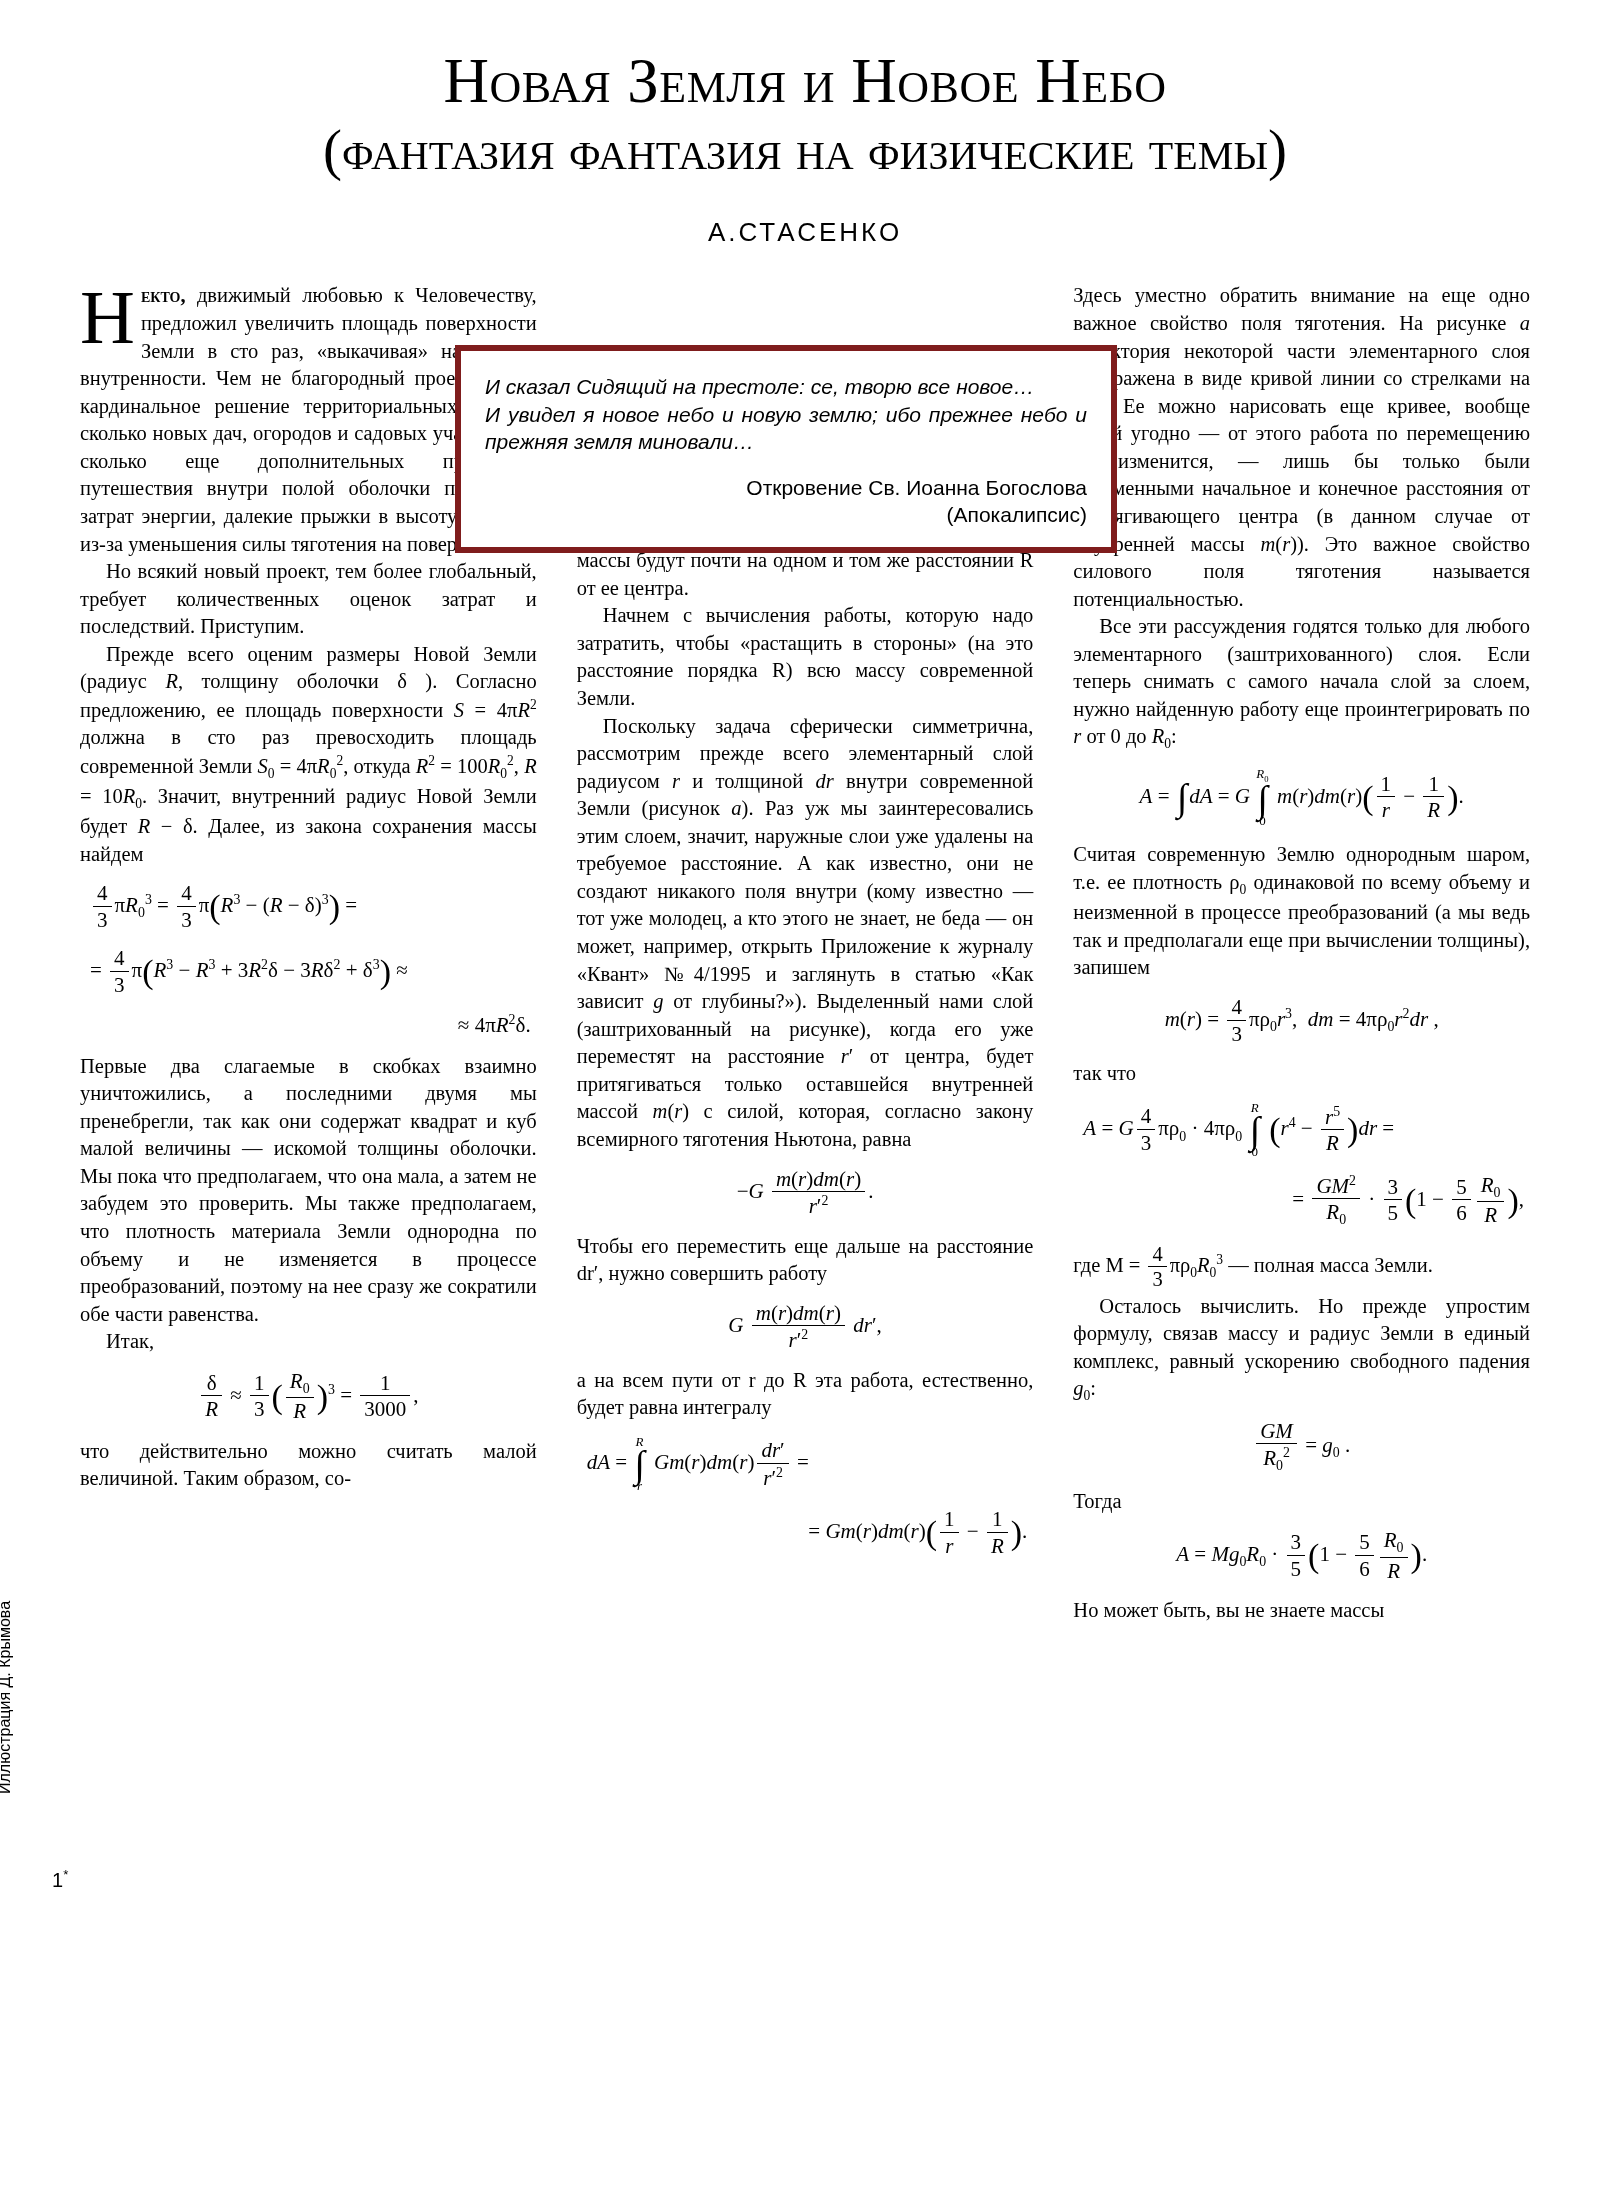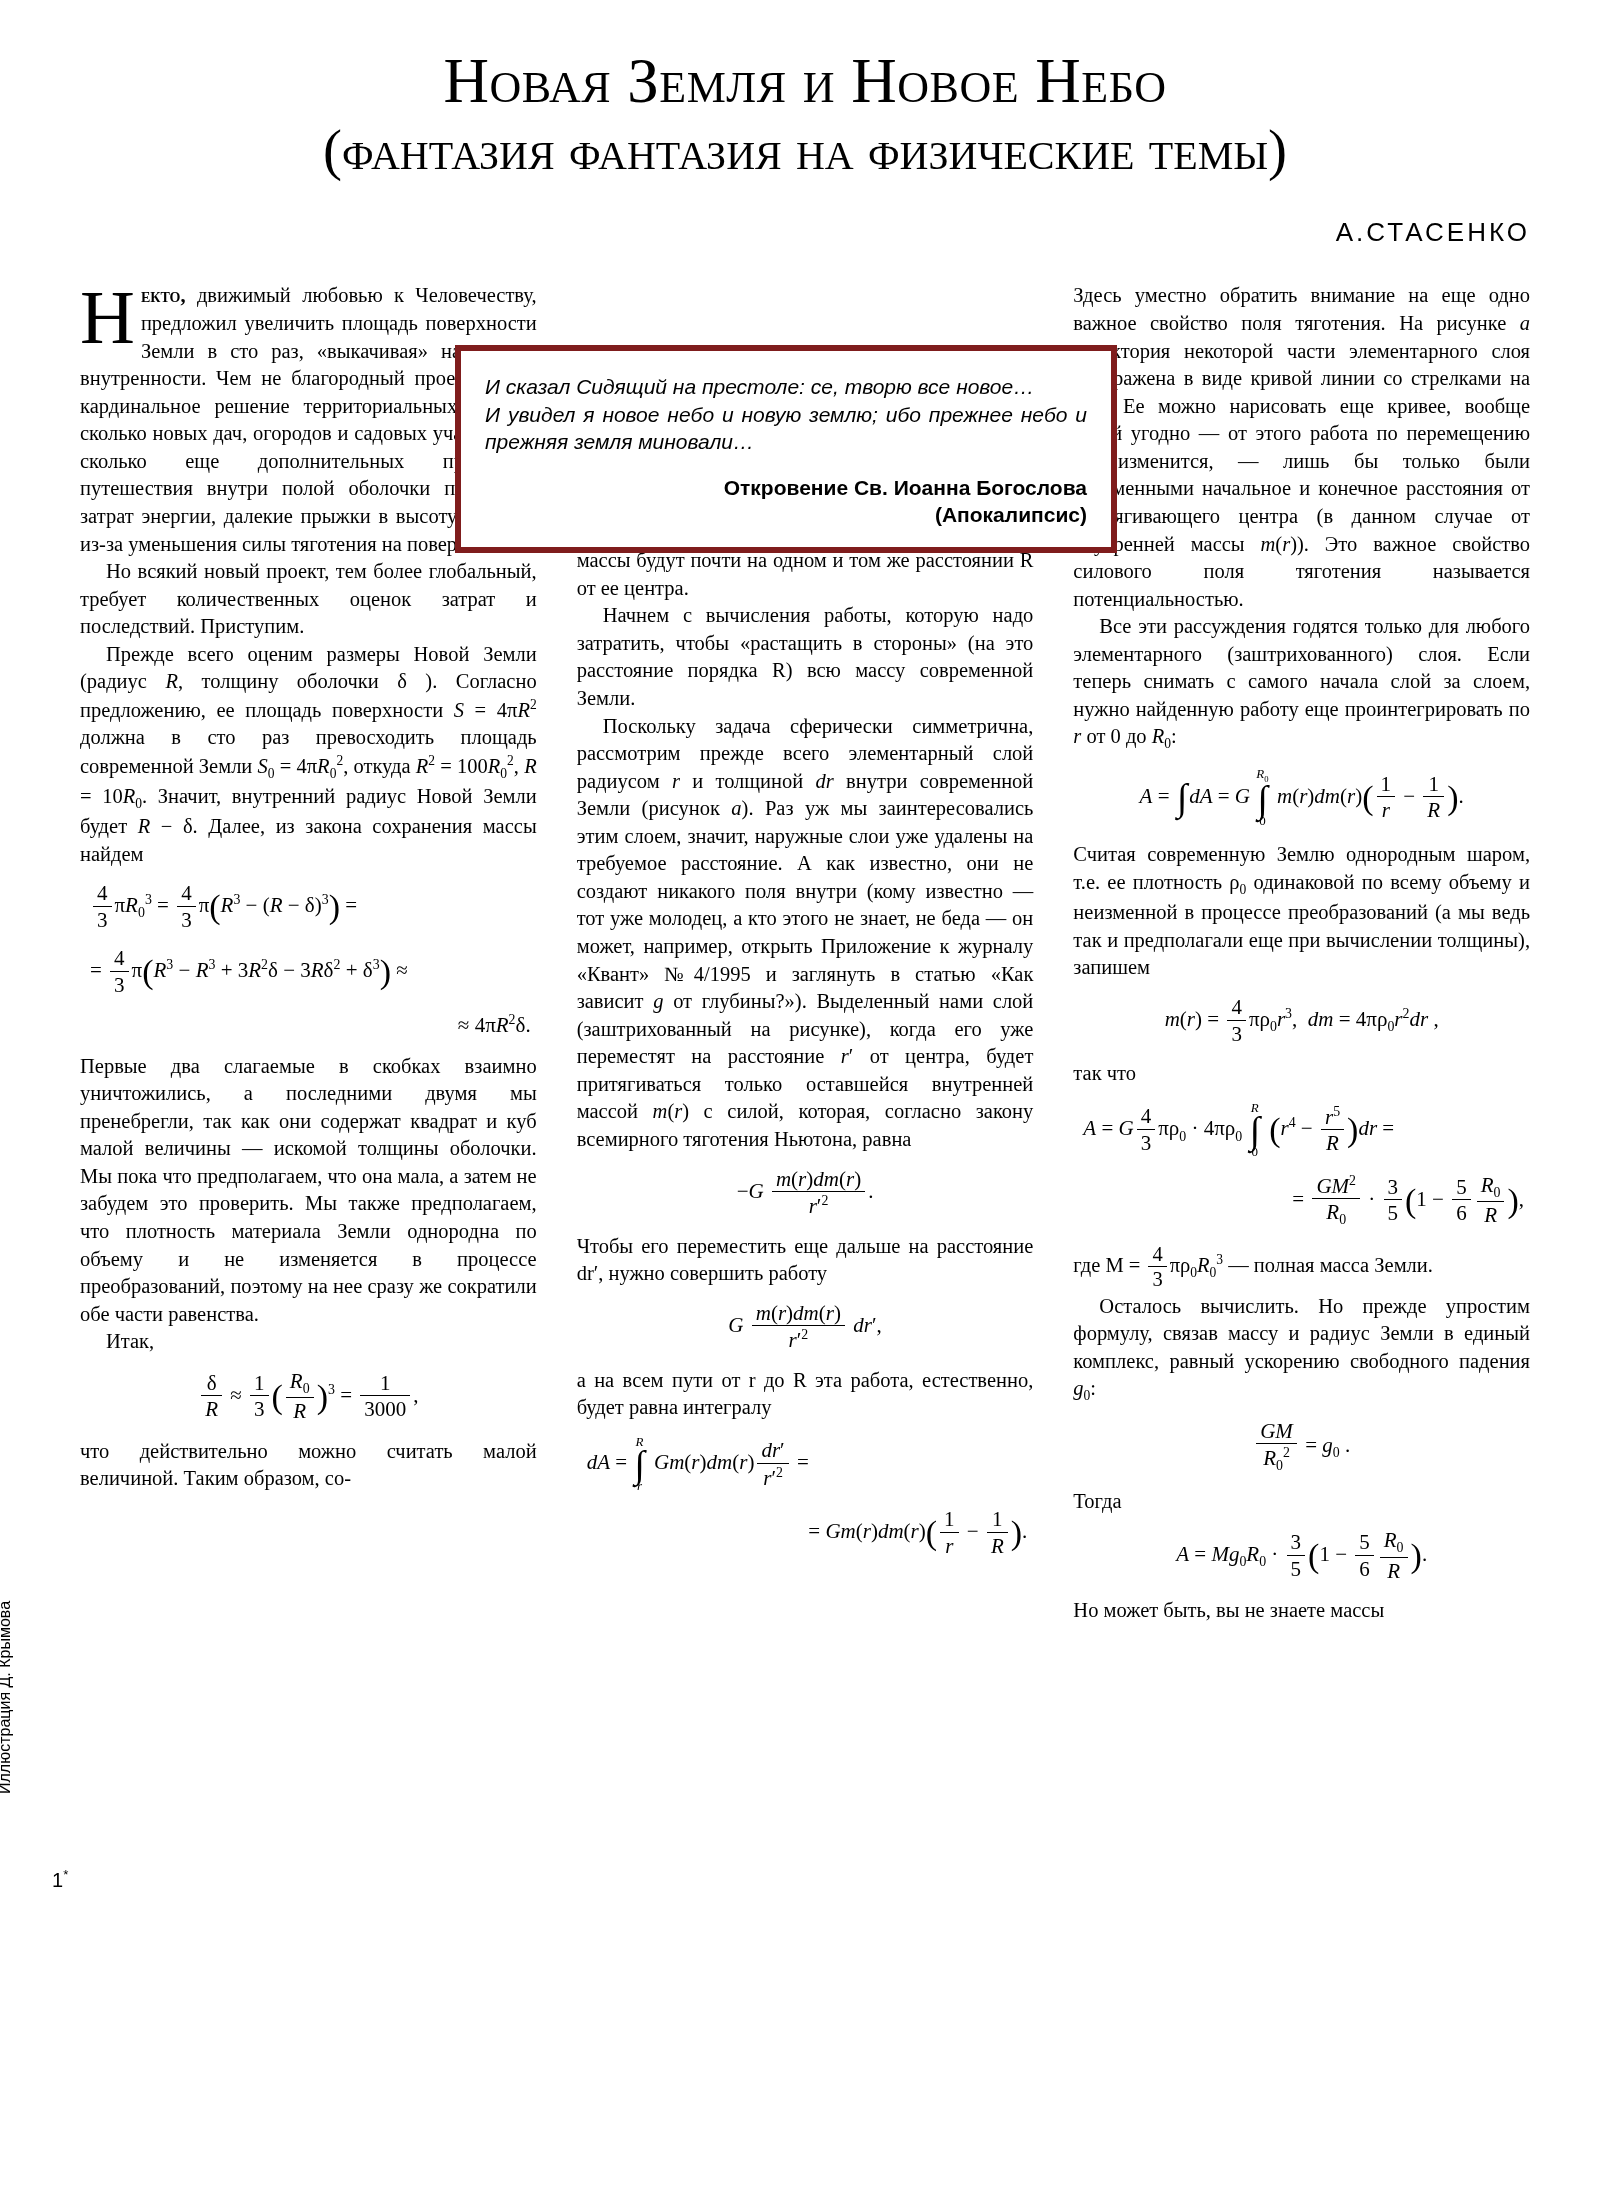--- a/index.html
+++ b/index.html
@@ -37,21 +37,21 @@
   }
   .title-line2 {
     font-size: 57px;
     line-height: 1.1;
     font-weight: normal;
     font-variant: small-caps;
     white-space: nowrap;
     margin-top: 4px;
   }
   .author {
-    text-align: right;
+    text-align: center;
     font-family: "Liberation Sans", sans-serif;
     font-size: 26px;
     letter-spacing: 3px;
     margin-top: 36px;
   }
   
   .columns {
     margin-top: 34px;
     display: flex;
     gap: 40px;
@@ -97,21 +97,21 @@
     background: #fff;
     z-index: 5;
   }
   .epigraph p { margin: 0; }
   .epigraph .just { text-align: justify; }
   .epigraph .src {
     margin-top: 18px;
     text-align: right;
     font-style: normal;
   }
-  .epigraph .src div { line-height: 1.3; font-weight: bold; }
+  .epigraph .src div { line-height: 1.3; }
   
   .formula {
     text-align: center;
     margin: 13px 0 13px 0;
     font-family: "Liberation Serif", serif;
     font-size: 21px;
   }
   .formula.left { text-align: left; padding-left: 10px;}
   .formula.right { text-align: right; padding-right: 6px;}
   i, .it { font-style: italic; }

